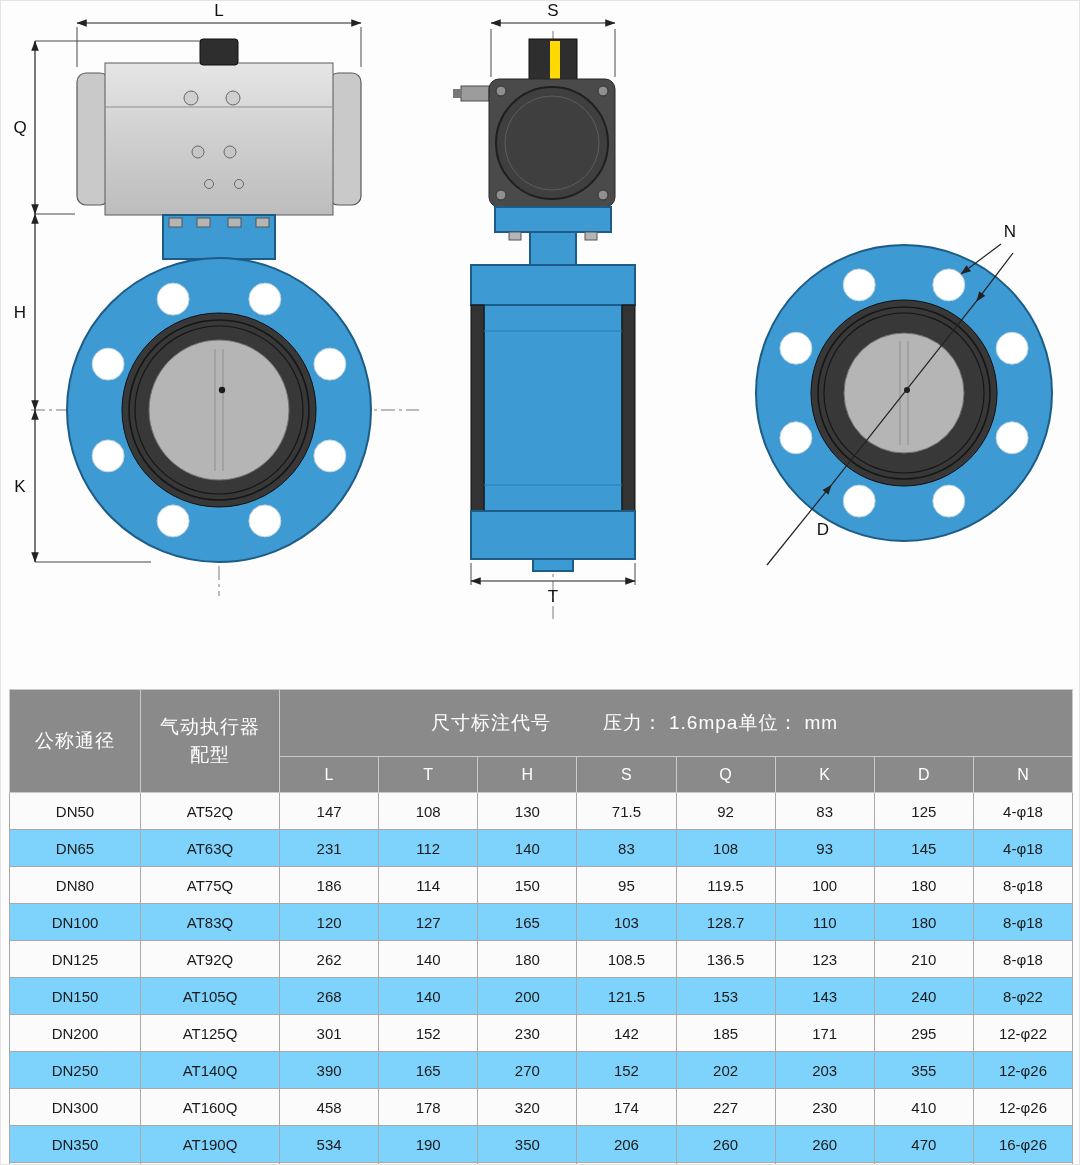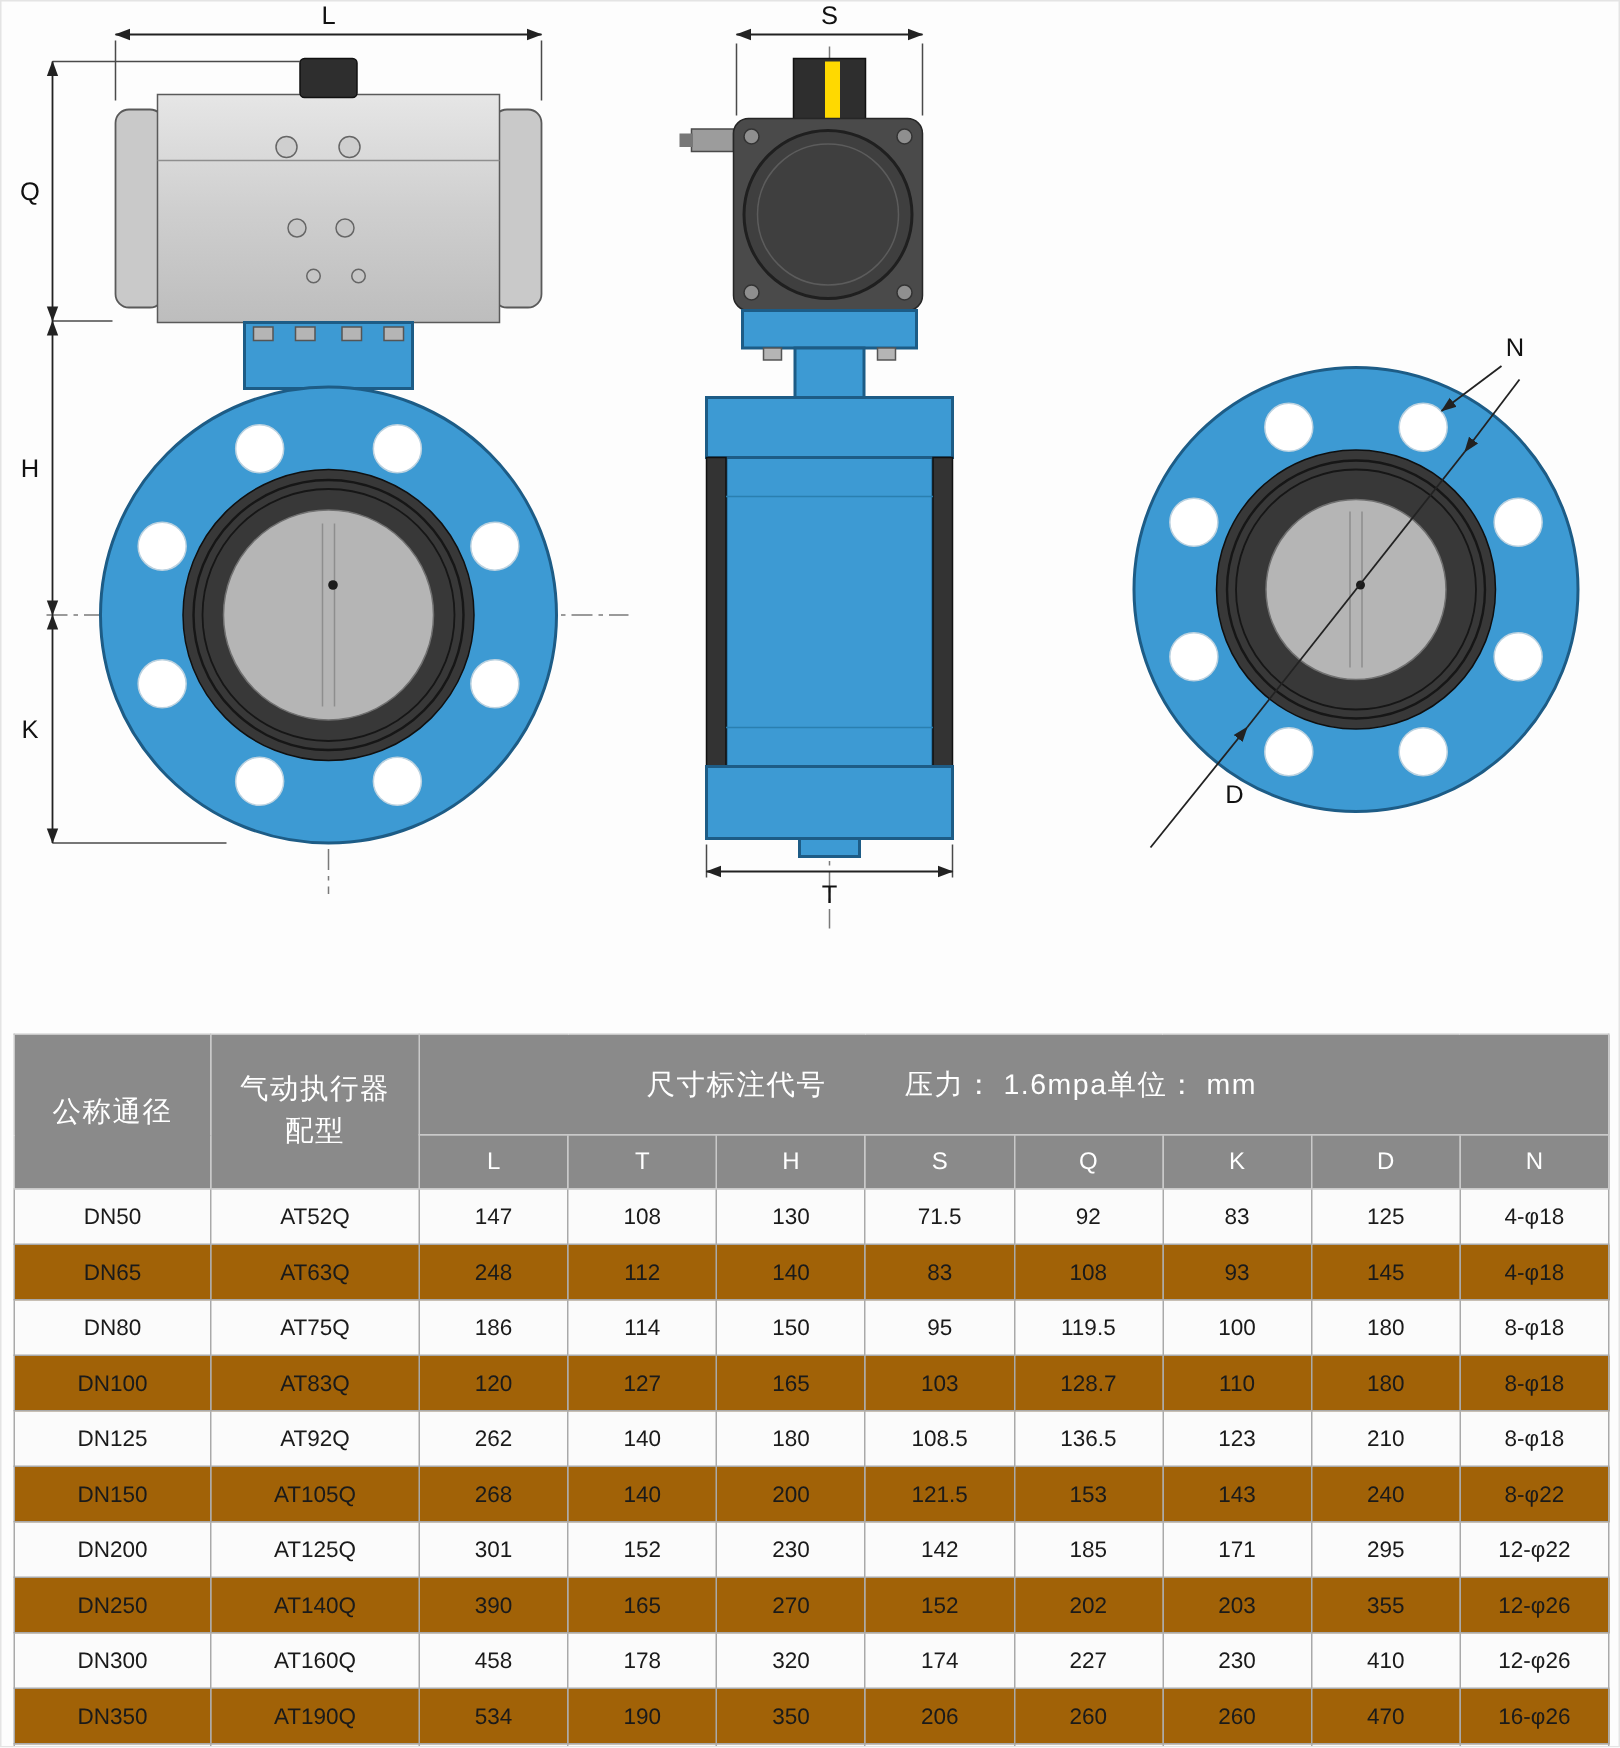--- a/index.html
+++ b/index.html
@@ -24,21 +24,21 @@
   thead tr.letters th { height:33px; font-size:16px; }
   .c1 { width:128px; }
   .c2 { width:136px; line-height:1.45; }
   .banner { display:flex; align-items:flex-end; }
   .banner .b1 { margin-left:150px; }
   .banner .b2 { margin-left:52px; }
   .banner .b3 { }
   .banner .lbl { margin-right:6px; }
   .spec-table td { height:34px; text-align:center; font-size:15px; color:#1a1a1a;
                    border:1px solid #a9a9a9; background:#fbfbfb; }
-  .spec-table tr.alt td { background:#a16207; }
+  .spec-table tr.alt td { background:#7dd3fc; }
 </style>
 </head>
 <body>
 
 <div class="page">
 
   <div class="drawing">
   <svg width="1080" height="688" viewBox="0 0 1080 688" xmlns="http://www.w3.org/2000/svg">
     <defs>
       <marker id="ah" viewBox="0 0 10 10" refX="9" refY="5" markerWidth="9" markerHeight="9" orient="auto-start-reverse">
@@ -213,21 +213,21 @@
             <td>130</td>
             <td>71.5</td>
             <td>92</td>
             <td>83</td>
             <td>125</td>
             <td>4-φ18</td>
           </tr>
           <tr class="alt">
             <td>DN65</td>
             <td>AT63Q</td>
-            <td>248</td>
+            <td>231</td>
             <td>112</td>
             <td>140</td>
             <td>83</td>
             <td>108</td>
             <td>93</td>
             <td>145</td>
             <td>4-φ18</td>
           </tr>
           <tr>
             <td>DN80</td>

